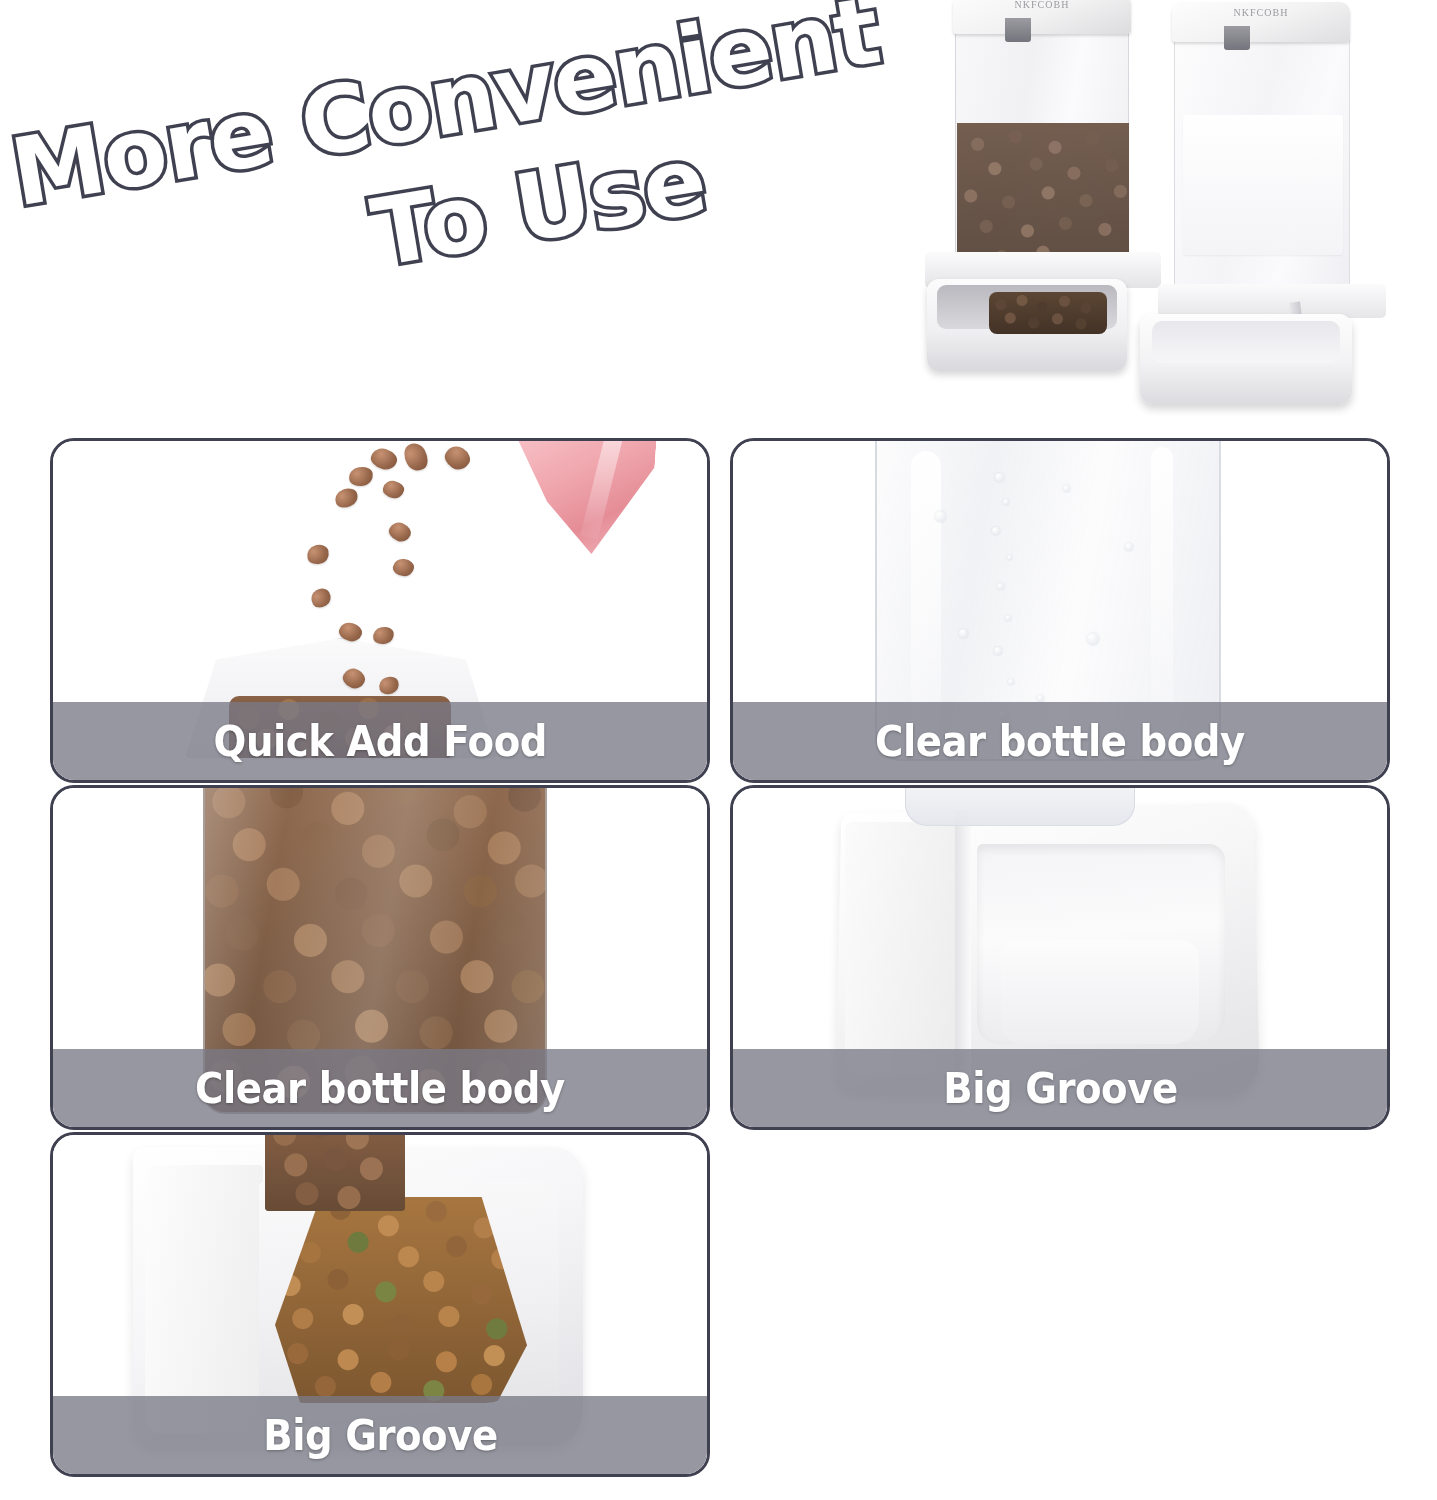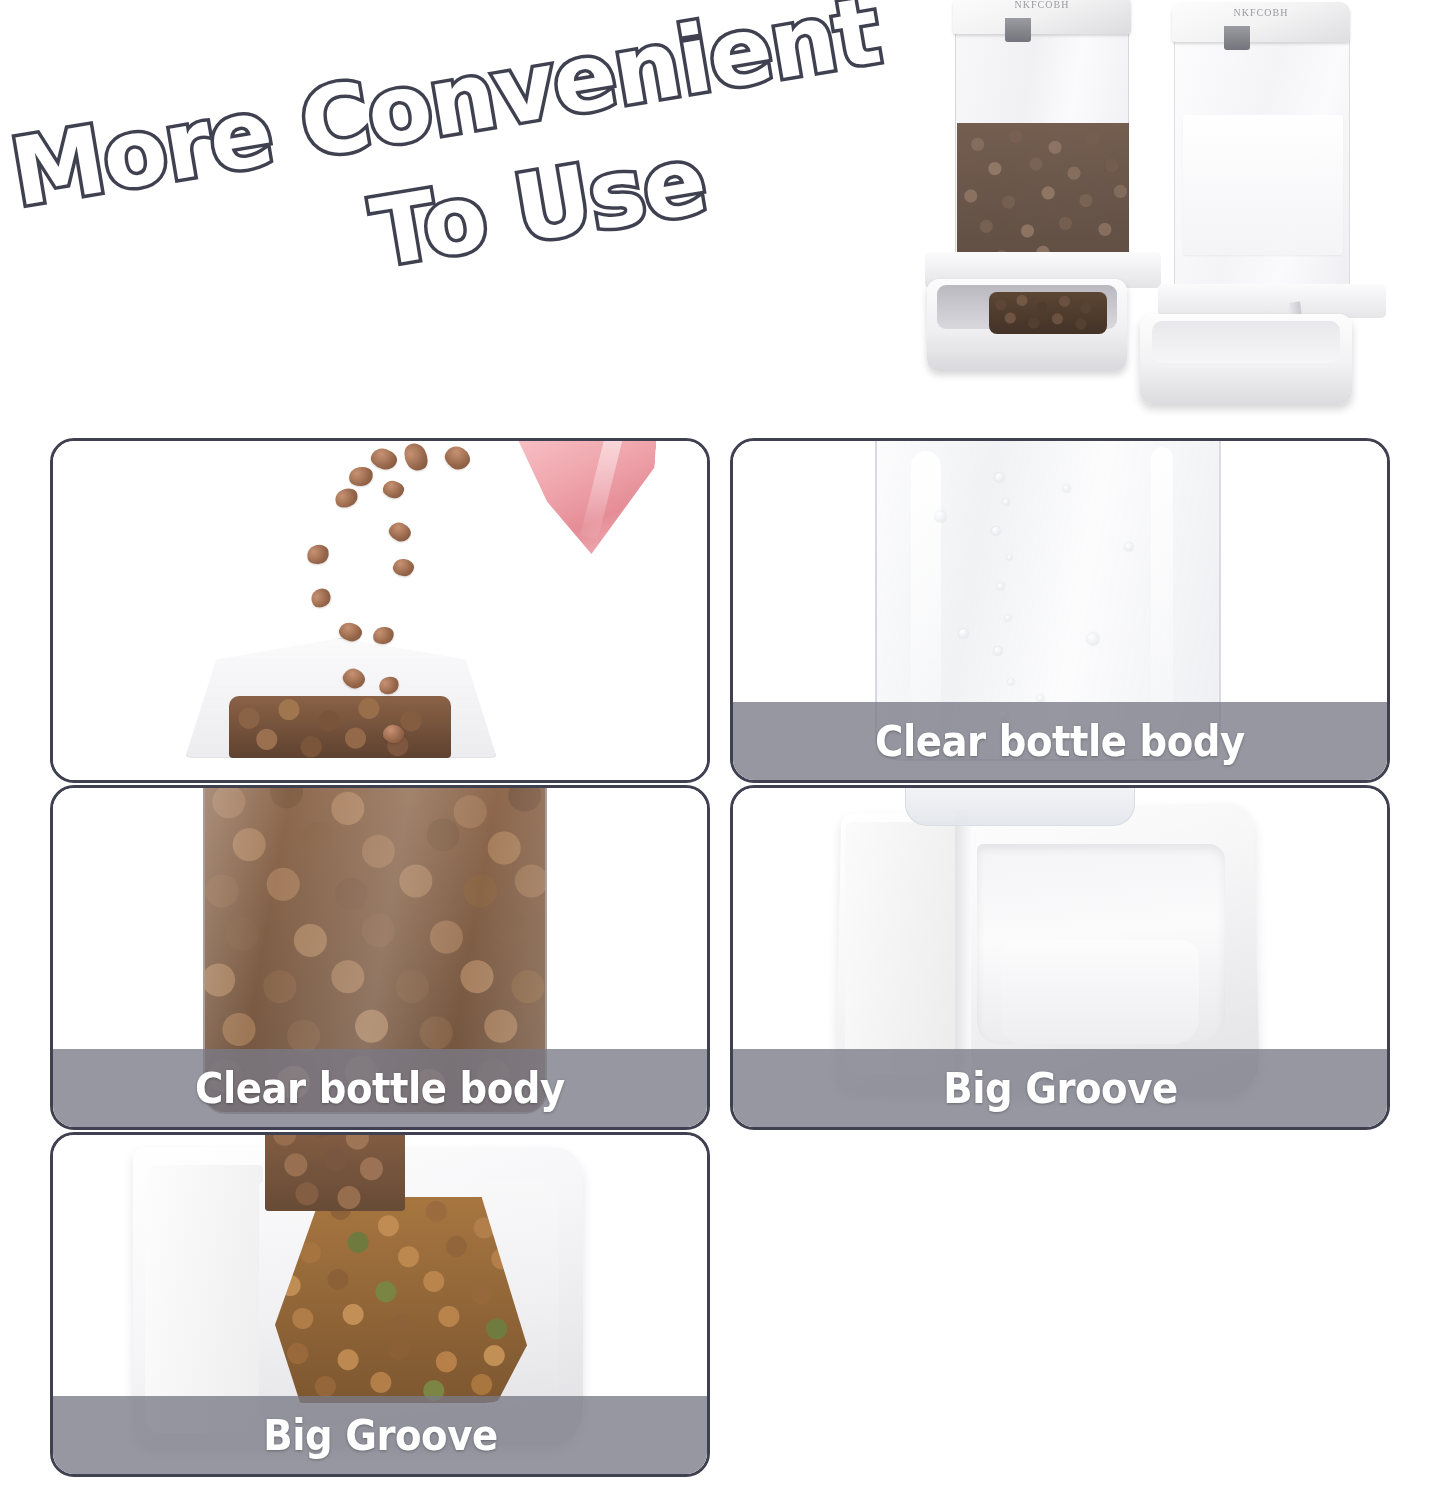--- a/index.html
+++ b/index.html
@@ -620,20 +620,23 @@
       <div class="kibble-fall" style="left:340px; top:118px;width:21px; height:17px; transform:rotate(8deg);"></div>
       <div class="kibble-fall" style="left:258px; top:148px;width:20px; height:18px; transform:rotate(-30deg);"></div>
       <div class="kibble-fall" style="left:286px; top:182px;width:23px; height:18px; transform:rotate(16deg);"></div>
       <div class="kibble-fall" style="left:320px; top:186px;width:21px; height:17px; transform:rotate(-10deg);"></div>
       <div class="kibble-fall" style="left:290px; top:228px;width:22px; height:19px; transform:rotate(26deg);"></div>
       <div class="kibble-fall" style="left:326px; top:236px;width:20px; height:17px; transform:rotate(-18deg);"></div>
       <div class="kibble-fall" style="left:330px; top:284px;width:21px; height:18px; transform:rotate(10deg);"></div>
       <div id="pink-bag"></div>
       <div id="pink-bag-fold"></div>
     </div>
+    <div class="card-caption-band">
+      <span class="card-caption-text">Quick Add Food</span>
+    </div>
   </div>
 
   <div class="feature-card">
     <div class="card-photo" id="photo-clearwater">
       <div id="clearwater-body">
         <div id="clearwater-highlight"></div>
         <div id="clearwater-highlight2"></div>
         <div class="wdrop" style="left:118px; top:40px;  width:9px;  height:9px;"></div>
         <div class="wdrop" style="left:126px; top:66px;  width:6px;  height:6px;"></div>
         <div class="wdrop" style="left:115px; top:94px;  width:8px;  height:8px;"></div>

